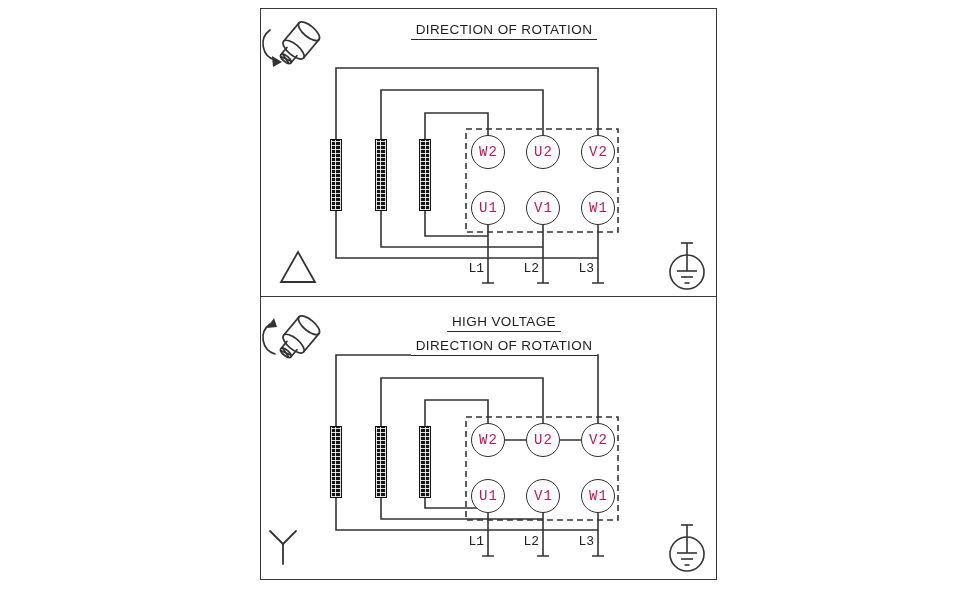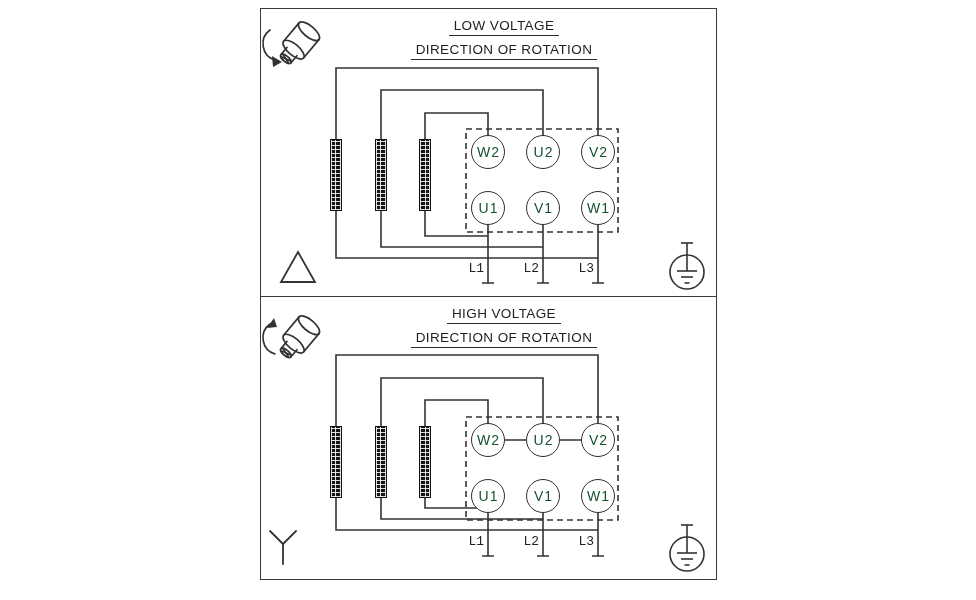--- a/index.html
+++ b/index.html
@@ -4,21 +4,21 @@
 <style>
   *{margin:0;padding:0;box-sizing:border-box}
   html,body{background:#fff}
   body{width:976px;height:600px;font-family:"Liberation Sans",sans-serif;color:#1e1e1e}
   #canvas{position:relative;width:976px;height:600px;background:#fff;overflow:hidden}
   .abs{position:absolute}
   .panel-frame{position:absolute;border:1.6px solid #3a3a3a;background:transparent;z-index:0}
   .wires{position:absolute;left:0;top:0;z-index:1}
   .titles{position:absolute;width:280px;text-align:center;z-index:6}
   .title-line{display:inline-block;border-bottom:1.4px solid #2a2a2a;padding:0 5px 2px;font-size:13.5px;letter-spacing:.4px;color:#1e1e1e;background:#fff}
-  .terminal{position:absolute;width:34px;height:34px;border:1.7px solid #2e2e2e;border-radius:50%;background:#fff;display:flex;align-items:center;justify-content:center;font-family:Liberation Sans, sans-serif;font-size:14px;letter-spacing:1px;text-indent:1px;color:#14532d;z-index:5}
+  .terminal{position:absolute;width:34px;height:34px;border:1.7px solid #2e2e2e;border-radius:50%;background:#fff;display:flex;align-items:center;justify-content:center;font-family:Liberation Mono, monospace;font-size:14px;letter-spacing:1px;text-indent:1px;color:#be185d;z-index:5}
   .bar{position:absolute;width:12px;height:72px;z-index:4;border:1px solid #101010;background-color:#151515;
        background-image:repeating-linear-gradient(0deg,rgba(255,255,255,.85) 0 1px,transparent 1px 4px),
                         repeating-linear-gradient(90deg,rgba(255,255,255,.85) 0 1px,transparent 1px 4.5px)}
   .lline{position:absolute;width:26px;text-align:right;font-family:Liberation Mono, monospace;font-size:13px;color:#222;z-index:6}
   svg{display:block}
 </style>
 </head>
 <body>
 
 <div id="canvas">
@@ -40,21 +40,20 @@
       <path d="M543,424 L543,378 L381,378 L381,519 L543,519"></path>
       <path d="M488,424 L488,400 L425,400 L425,508 L488,508"></path>
       <path d="M505,440 L526,440 M560,440 L581,440"></path>
       <path d="M488,513 L488,556 M543,513 L543,556 M598,513 L598,556"></path>
       <path d="M482,556 L494,556 M537,556 L549,556 M592,556 L604,556"></path>
       <rect x="466" y="417" width="152" height="103" stroke-dasharray="6 4"></rect>
     </g>
   </svg>
 
   <div class="titles" style="left:364px;top:16px">
-    <div><span class="title-line">LOW VOLTAGE</span></div>
     <div style="margin-top:4px"><span class="title-line">DIRECTION OF ROTATION</span></div>
   </div>
 
   <svg class="abs" style="left:260px;top:8px;z-index:6" width="74" height="78" viewBox="0 0 74 78">
     <g fill="none" stroke="#333" stroke-width="1.7" stroke-linecap="round">
       <g transform="translate(40,34) rotate(40)">
         <ellipse cx="0" cy="-14" rx="13" ry="5.5"></ellipse>
         <line x1="-13" y1="-14" x2="-13" y2="10"></line>
         <line x1="13" y1="-14" x2="13" y2="10"></line>
         <ellipse cx="0" cy="10" rx="13" ry="5.5" fill="#fff"></ellipse>
@@ -92,21 +91,21 @@
     <g fill="none" stroke="#333" stroke-width="1.6">
       <line x1="17" y1="3" x2="29" y2="3"></line>
       <line x1="23" y1="3" x2="23" y2="31"></line>
       <circle cx="23" cy="32" r="17"></circle>
       <line x1="13" y1="31" x2="33" y2="31"></line>
       <line x1="17" y1="37" x2="29" y2="37"></line>
       <line x1="20.5" y1="43" x2="25.5" y2="43"></line>
     </g>
   </svg>
 
-  <div class="titles" style="left:364px;top:304px">
+  <div class="titles" style="left:364px;top:312px">
     <div><span class="title-line">HIGH VOLTAGE</span></div>
     <div style="margin-top:4px"><span class="title-line">DIRECTION OF ROTATION</span></div>
   </div>
 
   <svg class="abs" style="left:260px;top:300px;z-index:6" width="74" height="78" viewBox="0 0 74 78">
     <g fill="none" stroke="#333" stroke-width="1.7" stroke-linecap="round">
       <g transform="translate(40,36) rotate(40)">
         <ellipse cx="0" cy="-14" rx="13" ry="5.5"></ellipse>
         <line x1="-13" y1="-14" x2="-13" y2="10"></line>
         <line x1="13" y1="-14" x2="13" y2="10"></line>

